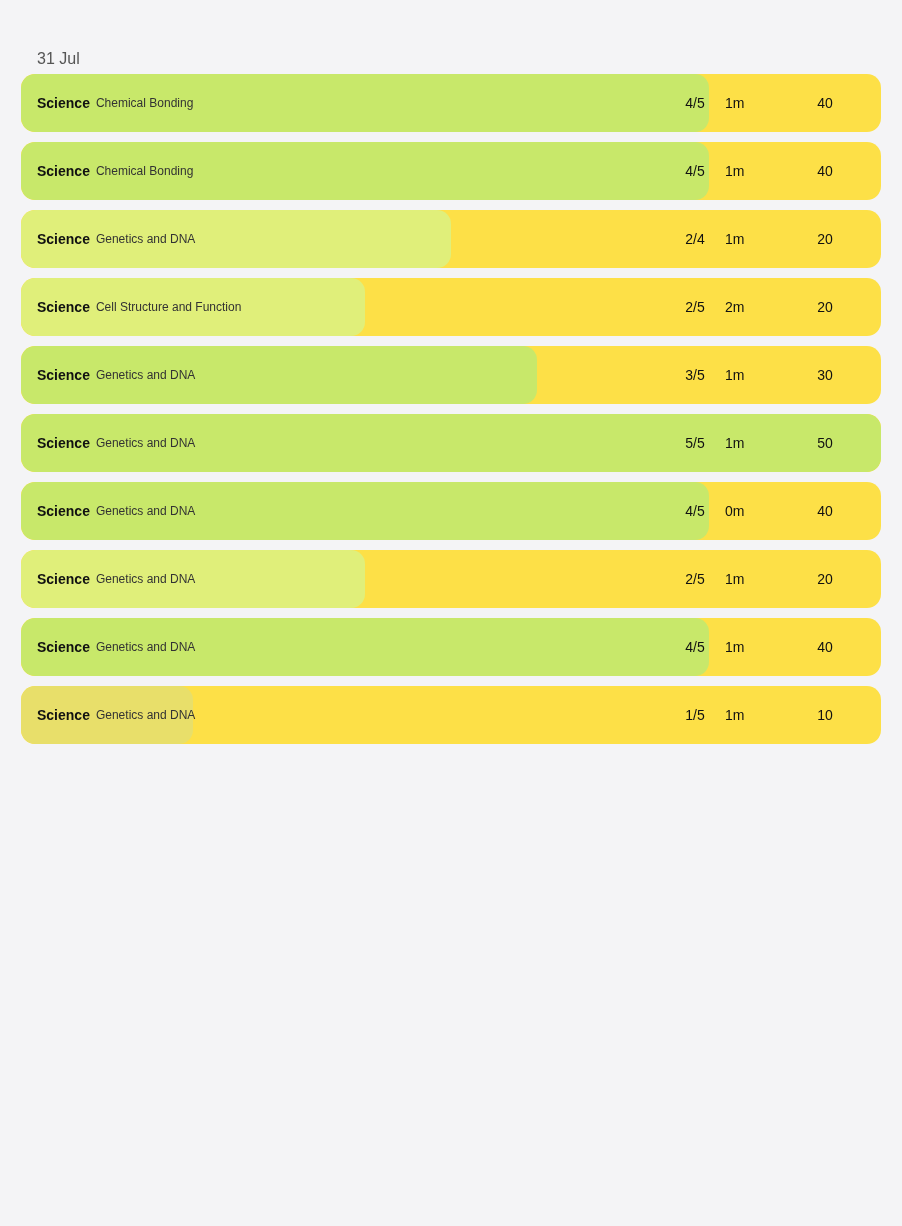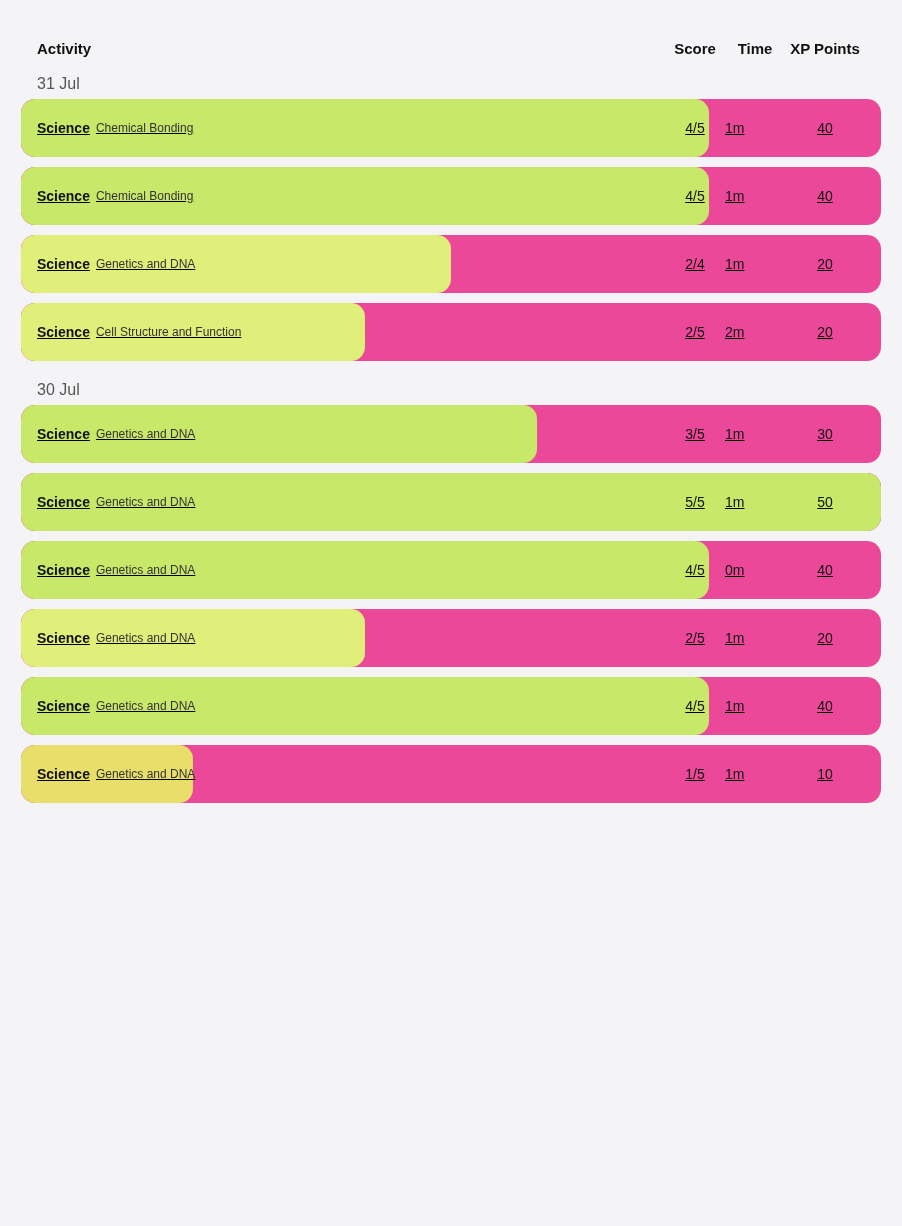--- a/index.html
+++ b/index.html
@@ -37,30 +37,29 @@
     .table-header .col-activity { flex: 1; }
     .table-header .col-score { width: 60px; text-align: center; }
     .table-header .col-time { width: 60px; text-align: center; }
     .table-header .col-xp { width: 80px; text-align: center; }
     .date-label {
       font-size: 16px;
       color: #555;
       padding: 10px 16px 6px 16px;
     }
     .activity-row {
-      background: #ec4899;
+      background: #fde047;
       border-radius: 14px;
       margin-bottom: 10px;
       display: flex;
       align-items: center;
       overflow: hidden;
       cursor: pointer;
       min-height: 58px;
       position: relative;
-      text-decoration: underline;
     }
     .progress-bar {
       position: absolute;
       left: 0;
       top: 0;
       height: 100%;
       border-radius: 14px;
       z-index: 0;
     }
     .row-content {
@@ -88,26 +87,20 @@
     }
     .col-score-val { width: 60px; text-align: center; font-size: 14px; color: #111; }
     .col-time-val { width: 60px; text-align: left; font-size: 14px; color: #111; }
     .col-xp-val { width: 80px; text-align: center; font-size: 14px; color: #111; }
   </style>
 </head>
 <body>
 
 <div class="page-container">
 
-  <div class="table-header">
-    <div class="col-activity">Activity</div>
-    <div class="col-score">Score</div>
-    <div class="col-time">Time</div>
-    <div class="col-xp">XP Points</div>
-  </div>
 
   <div id="activity-list">
       <div class="date-label">31 Jul</div>
       <div class="activity-row">
         <div class="progress-bar" style="width: 80%; background-color: rgb(200, 232, 106);"></div>
         <div class="row-content">
       <div class="col-activity-content">
         <span class="subject-badge">Science</span>
         <span class="topic-name">Chemical Bonding</span>
       </div>
@@ -145,21 +138,20 @@
         <div class="row-content">
       <div class="col-activity-content">
         <span class="subject-badge">Science</span>
         <span class="topic-name">Cell Structure and Function</span>
       </div>
       <div class="col-score-val">2/5</div>
       <div class="col-time-val">2m</div>
       <div class="col-xp-val">20</div>
     </div>
       </div>
-      <div class="date-label">30 Jul</div>
       <div class="activity-row">
         <div class="progress-bar" style="width: 60%; background-color: rgb(200, 232, 106);"></div>
         <div class="row-content">
       <div class="col-activity-content">
         <span class="subject-badge">Science</span>
         <span class="topic-name">Genetics and DNA</span>
       </div>
       <div class="col-score-val">3/5</div>
       <div class="col-time-val">1m</div>
       <div class="col-xp-val">30</div>

